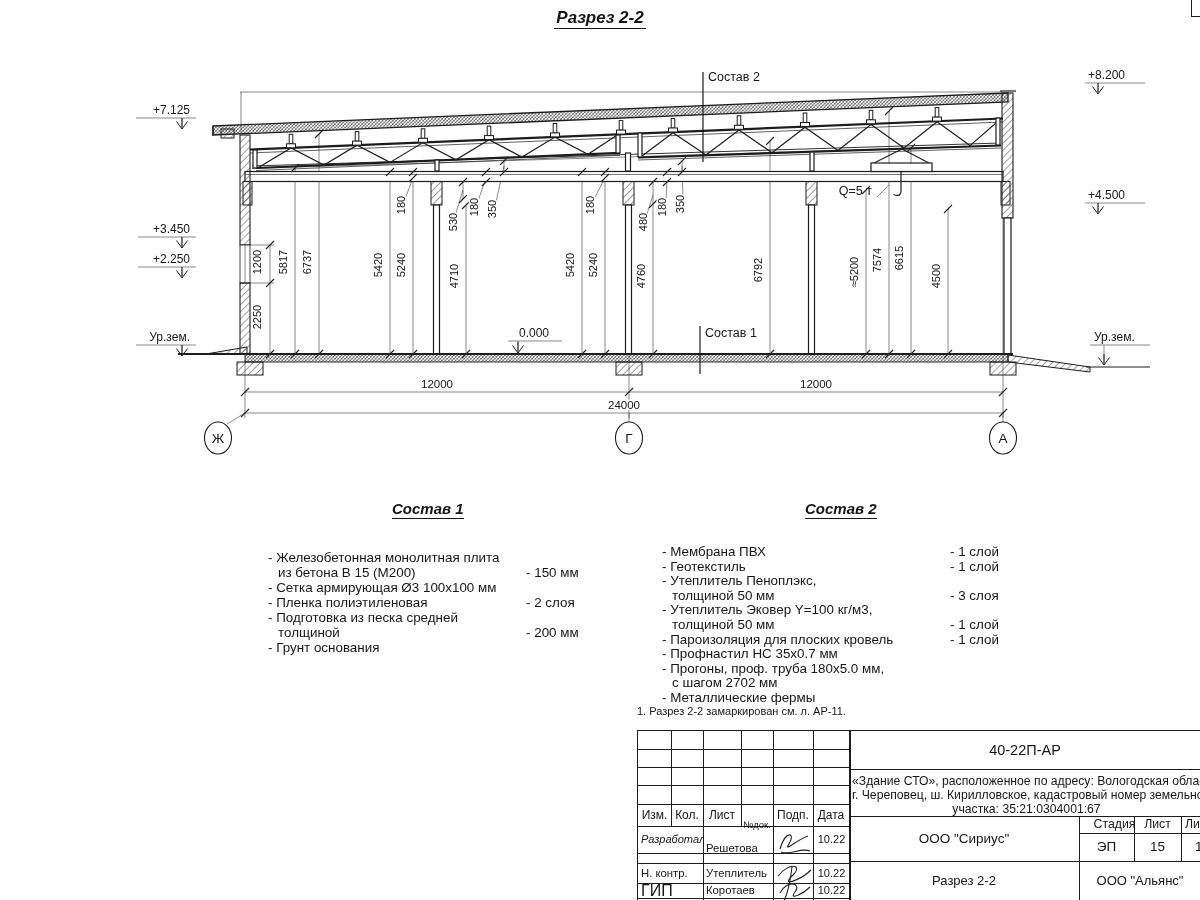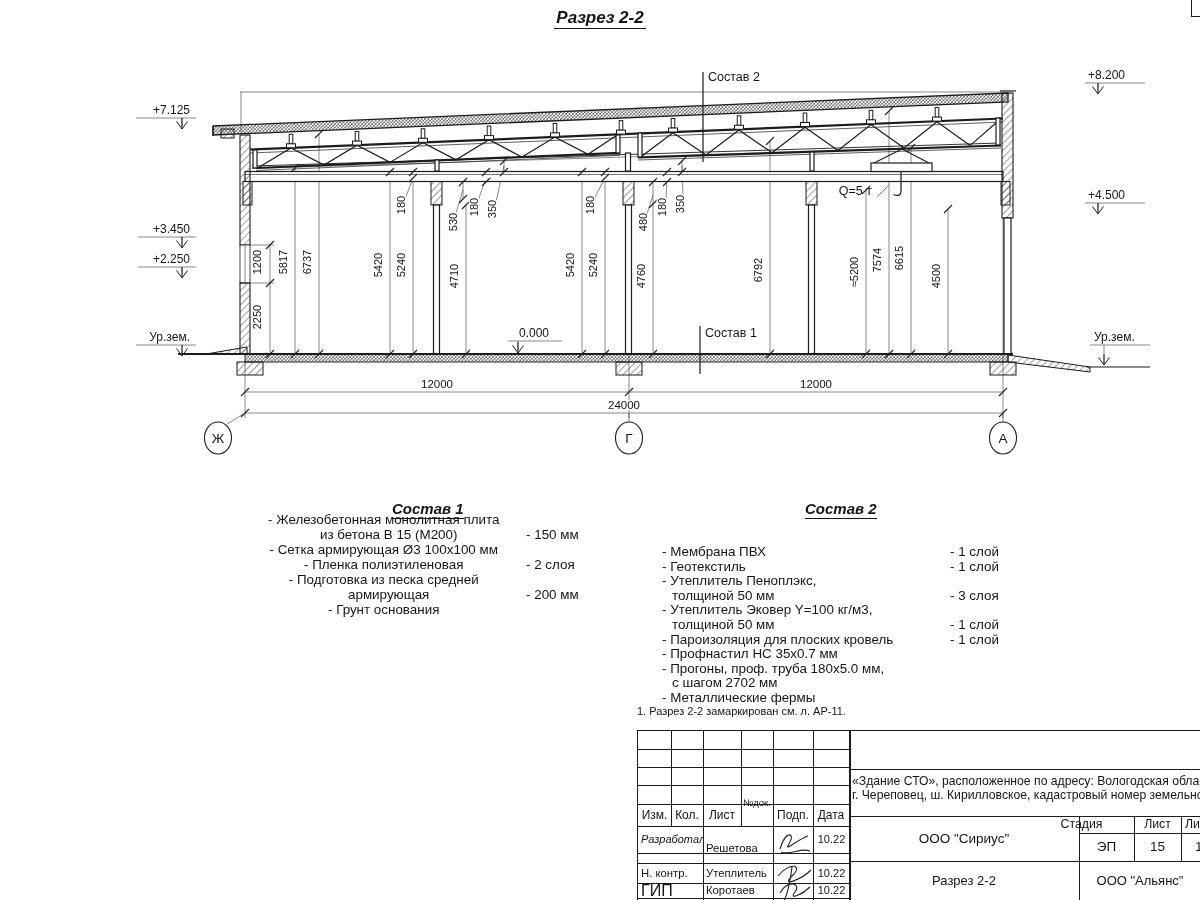--- a/index.html
+++ b/index.html
@@ -346,27 +346,27 @@
       <ellipse cx="218" cy="438" rx="13.5" ry="16" fill="#fff" stroke="#1c1c1c" stroke-width="1.1"></ellipse>
       <ellipse cx="629" cy="438" rx="13.5" ry="16" fill="#fff" stroke="#1c1c1c" stroke-width="1.1"></ellipse>
       <ellipse cx="1003" cy="438" rx="13.5" ry="16" fill="#fff" stroke="#1c1c1c" stroke-width="1.1"></ellipse>
       <text class="axl" x="218" y="443">Ж</text>
       <text class="axl" x="629" y="443">Г</text>
       <text class="axl" x="1003" y="443">А</text>
     </g>
   </svg>
 
   <div class="sostav-title" style="left:392px;top:500px;"><span>Состав 1</span></div>
-  <div class="sostav s1" style="left:268px;top:512px;text-align:center;">
+  <div class="sostav s1" style="left:268px;top:550px;">
     <div class="row"><span>- Железобетонная  монолитная плита</span><span class="val"></span></div>
     <div class="row cont"><span>из бетона В 15 (М200)</span><span class="val">- 150 мм</span></div>
     <div class="row"><span>- Сетка армирующая Ø3 100х100 мм</span><span class="val"></span></div>
     <div class="row"><span>- Пленка полиэтиленовая</span><span class="val">-  2 слоя</span></div>
     <div class="row"><span>- Подготовка из песка средней</span><span class="val"></span></div>
-    <div class="row cont"><span>армирующая</span><span class="val">- 200 мм</span></div>
+    <div class="row cont"><span>толщиной</span><span class="val">- 200 мм</span></div>
     <div class="row"><span>- Грунт основания</span><span class="val"></span></div>
   </div>
 
   <div class="sostav-title" style="left:805px;top:500px;"><span>Состав 2</span></div>
   <div class="sostav s2" style="left:662px;top:544px;">
     <div class="row"><span>- Мембрана ПВХ</span><span class="val">- 1 слой</span></div>
     <div class="row"><span>- Геотекстиль</span><span class="val">- 1 слой</span></div>
     <div class="row"><span>- Утеплитель Пеноплэкс,</span><span class="val"></span></div>
     <div class="row cont"><span>толщиной 50 мм</span><span class="val">- 3 слоя</span></div>
     <div class="row"><span>- Утеплитель Эковер Y=100 кг/м3,</span><span class="val"></span></div>
@@ -403,43 +403,45 @@
     <div class="hl" style="left:211px;top:85px;width:352px;"></div>
     <div class="hl" style="left:211px;top:130px;width:352px;"></div>
     <div class="hl" style="left:441px;top:102px;width:122px;"></div>
     <div class="vl" style="left:441px;top:85px;height:85px;"></div>
     <div class="vl" style="left:496px;top:85px;height:45px;"></div>
     <div class="vl" style="left:543px;top:85px;height:45px;"></div>
 
     <div class="cell" style="left:0;top:73px;width:33px;height:22px;line-height:22px;font-size:12px;">Изм.</div>
     <div class="cell" style="left:33px;top:73px;width:32px;height:22px;line-height:22px;font-size:12px;">Кол.</div>
     <div class="cell" style="left:65px;top:73px;width:38px;height:22px;line-height:22px;font-size:12px;">Лист</div>
-    <div class="cell" style="left:103px;top:61px;width:32px;height:22px;line-height:22px;font-size:9.5px;">№док.</div>
+    <div class="cell" style="left:103px;top:83px;width:32px;height:22px;line-height:22px;font-size:9.5px;">№док.</div>
     <div class="cell" style="left:135px;top:73px;width:40px;height:22px;line-height:22px;font-size:12px;">Подп.</div>
     <div class="cell" style="left:175px;top:73px;width:36px;height:22px;line-height:22px;font-size:12px;">Дата</div>
 
     <div class="cell" style="left:3px;top:95px;width:62px;height:27px;line-height:27px;font-size:11px;text-align:center;font-style:italic;">Разработал</div>
     <div class="cell" style="left:68px;top:104px;width:66px;height:27px;line-height:27px;font-size:11.3px;text-align:left;">Решетова</div>
     <div class="cell" style="left:177px;top:95px;width:33px;height:27px;line-height:27px;font-size:11px;">10.22</div>
     <div class="cell" style="left:3px;top:132px;width:62px;height:20px;line-height:20px;font-size:11.3px;text-align:left;">Н. контр.</div>
     <div class="cell" style="left:68px;top:132px;width:66px;height:20px;line-height:20px;font-size:11.3px;text-align:left;">Утеплитель</div>
     <div class="cell" style="left:177px;top:132px;width:33px;height:20px;line-height:20px;font-size:11px;">10.22</div>
     <div class="cell" style="left:3px;top:152px;width:62px;height:15px;line-height:15px;font-size:16px;text-align:left;">ГИП</div>
     <div class="cell" style="left:68px;top:152px;width:66px;height:15px;line-height:15px;font-size:11.3px;text-align:left;">Коротаев</div>
     <div class="cell" style="left:177px;top:152px;width:33px;height:15px;line-height:15px;font-size:11px;">10.22</div>
 
     <svg width="45" height="80" style="position:absolute;left:134px;top:90px;">
       <path d="M8 28 C14 8 24 12 17 23 C11 32 26 18 36 15 M9 31 C19 35 28 26 38 30" stroke="#222" stroke-width="1.1" fill="none"></path>
       <path d="M6 55 C18 40 32 44 20 55 C8 67 30 58 39 49 M8 72 C15 58 30 62 23 71 C16 80 31 73 38 66 M20 46 C18 62 16 72 12 80" stroke="#222" stroke-width="1.1" fill="none"></path>
     </svg>
 
+    <div class="cell" style="left:211px;top:0;width:352px;height:38px;line-height:38px;font-size:14.5px;">40-22П-АР</div>
     <div class="cell" style="left:214px;top:43px;width:349px;height:14px;line-height:14px;font-size:12.2px;">«Здание СТО», расположенное по адресу: Вологодская область,</div>
     <div class="cell" style="left:214px;top:57px;width:349px;height:14px;line-height:14px;font-size:12.2px;">г. Череповец, ш. Кирилловское, кадастровый номер земельного</div>
+    <div class="cell" style="left:214px;top:71px;width:349px;height:14px;line-height:14px;font-size:12.2px;">участка: 35:21:0304001:67</div>
     <div class="cell" style="left:211px;top:85px;width:230px;height:45px;line-height:45px;font-size:13.5px;">ООО "Сириус"</div>
-    <div class="cell" style="left:416px;top:85px;width:55px;height:17px;line-height:17px;font-size:12.3px;">Стадия</div>
+    <div class="cell" style="left:441px;top:85px;width:55px;height:17px;line-height:17px;font-size:12.3px;padding-left:8px;">Стадия</div>
     <div class="cell" style="left:496px;top:85px;width:47px;height:17px;line-height:17px;font-size:12.3px;">Лист</div>
     <div class="cell" style="left:543px;top:85px;width:50px;height:17px;line-height:17px;font-size:12.3px;text-align:left;padding-left:4px;">Листов</div>
     <div class="cell" style="left:441px;top:102px;width:55px;height:28px;line-height:28px;font-size:13.5px;">ЭП</div>
     <div class="cell" style="left:496px;top:102px;width:47px;height:28px;line-height:28px;font-size:13.5px;">15</div>
     <div class="cell" style="left:543px;top:102px;width:50px;height:28px;line-height:28px;font-size:13.5px;text-align:left;padding-left:14px;">16</div>
     <div class="cell" style="left:211px;top:130px;width:230px;height:40px;line-height:40px;font-size:13px;">Разрез 2-2</div>
     <div class="cell" style="left:441px;top:130px;width:122px;height:40px;line-height:40px;font-size:13px;">ООО "Альянс"</div>
   </div>
 
   <div class="corner-frag"></div>

